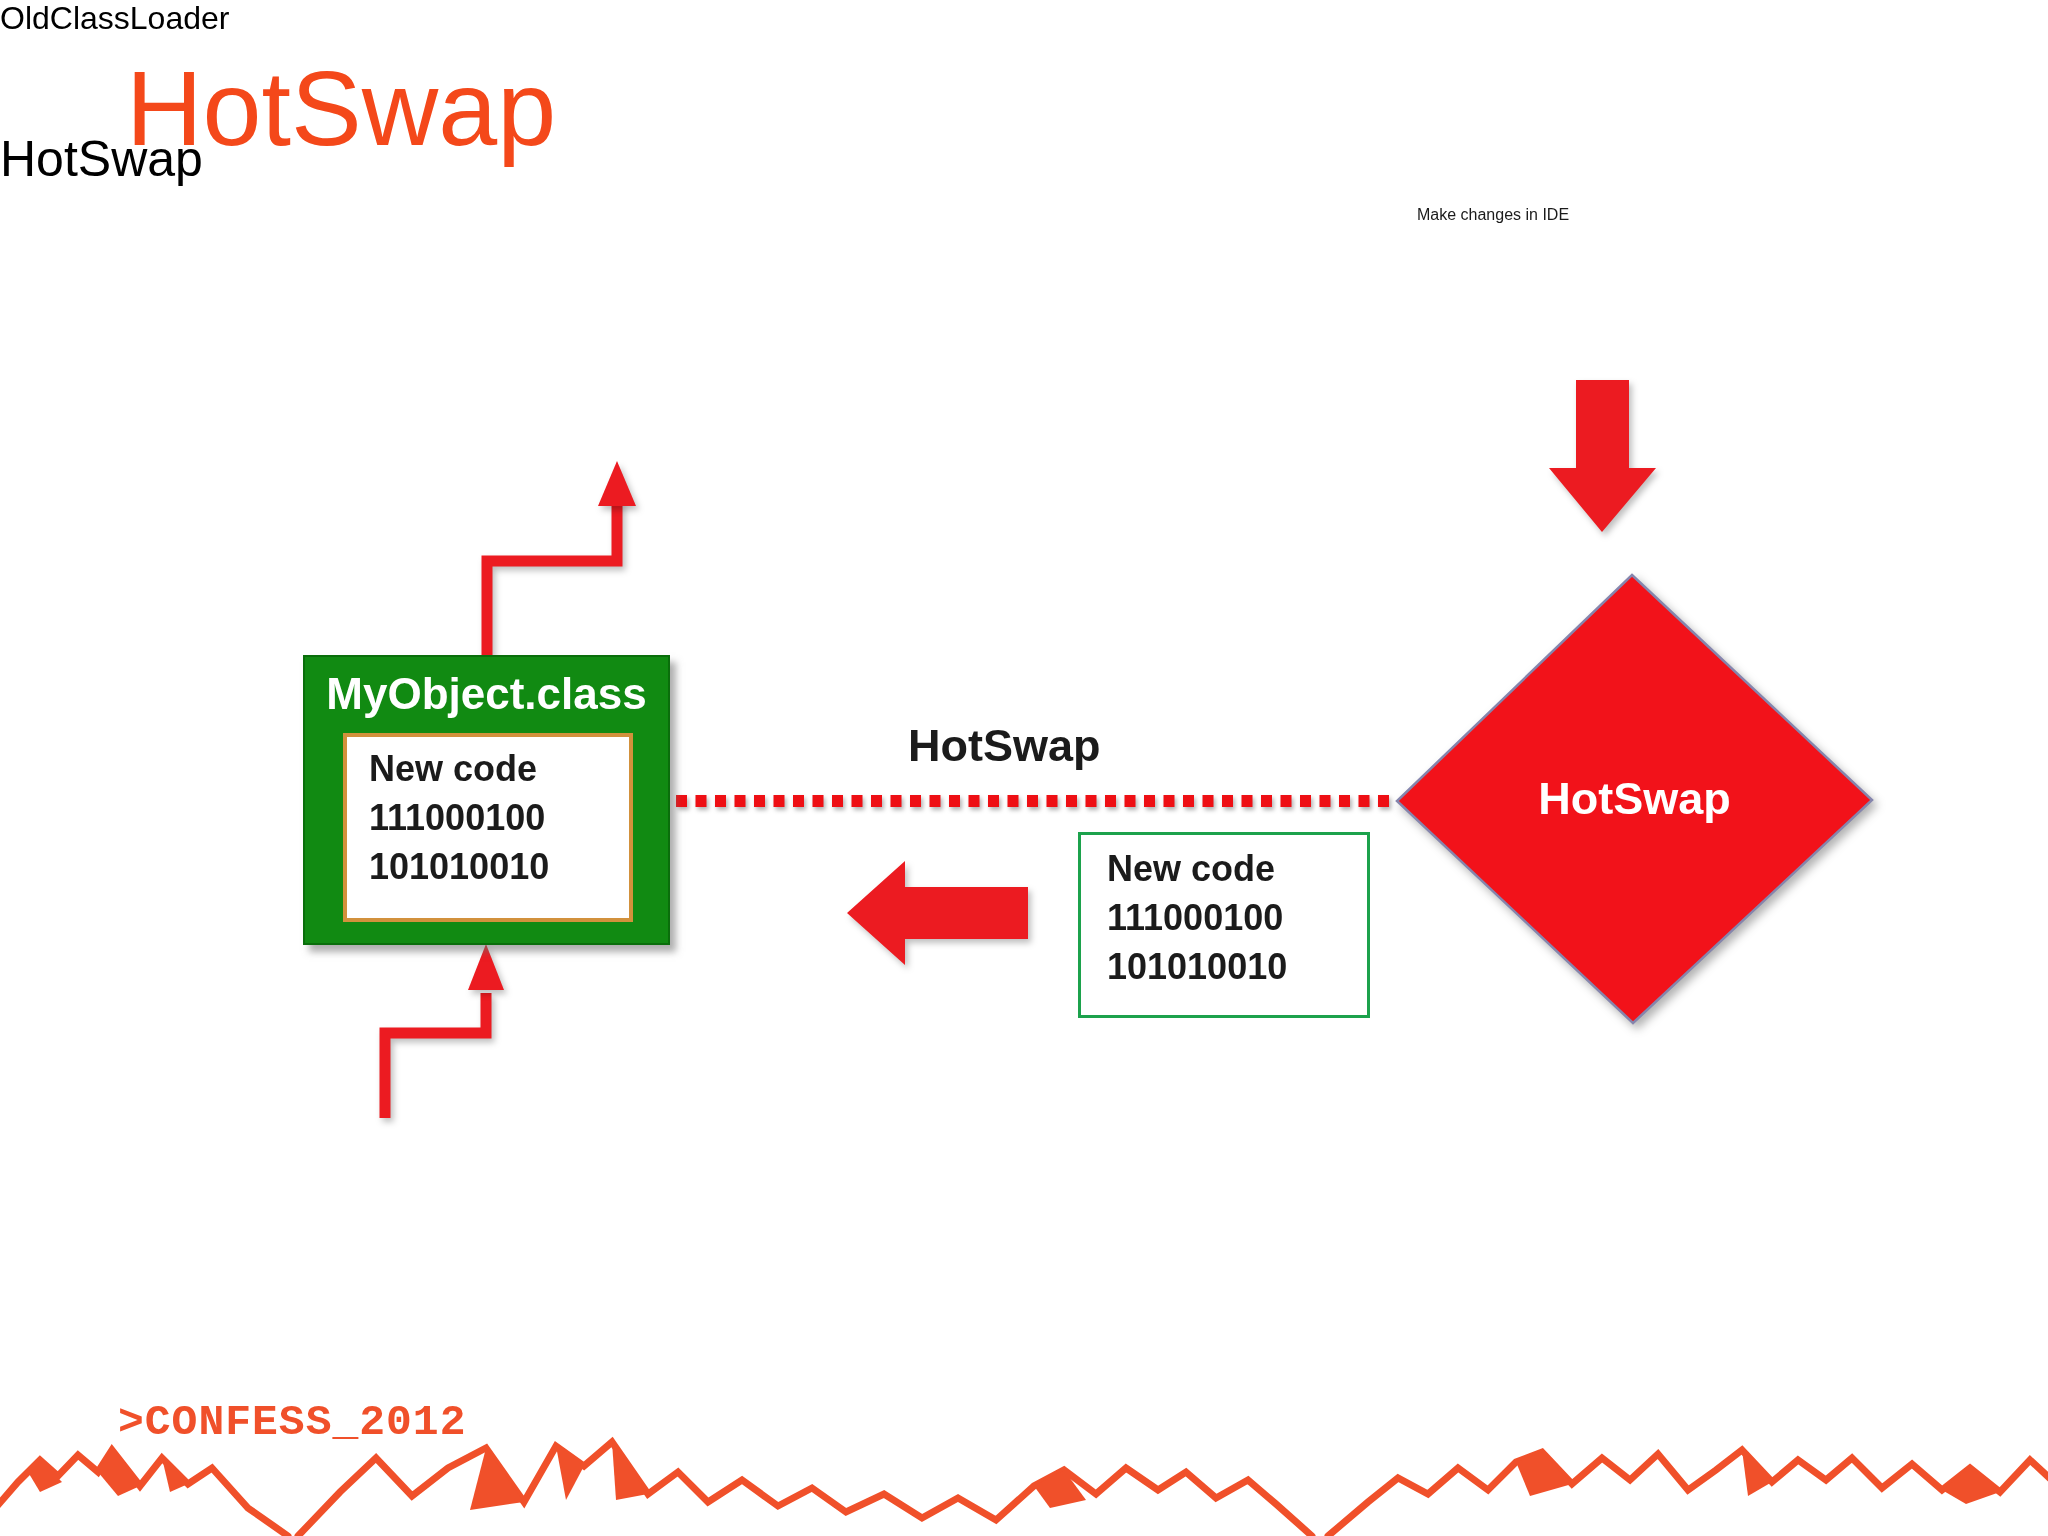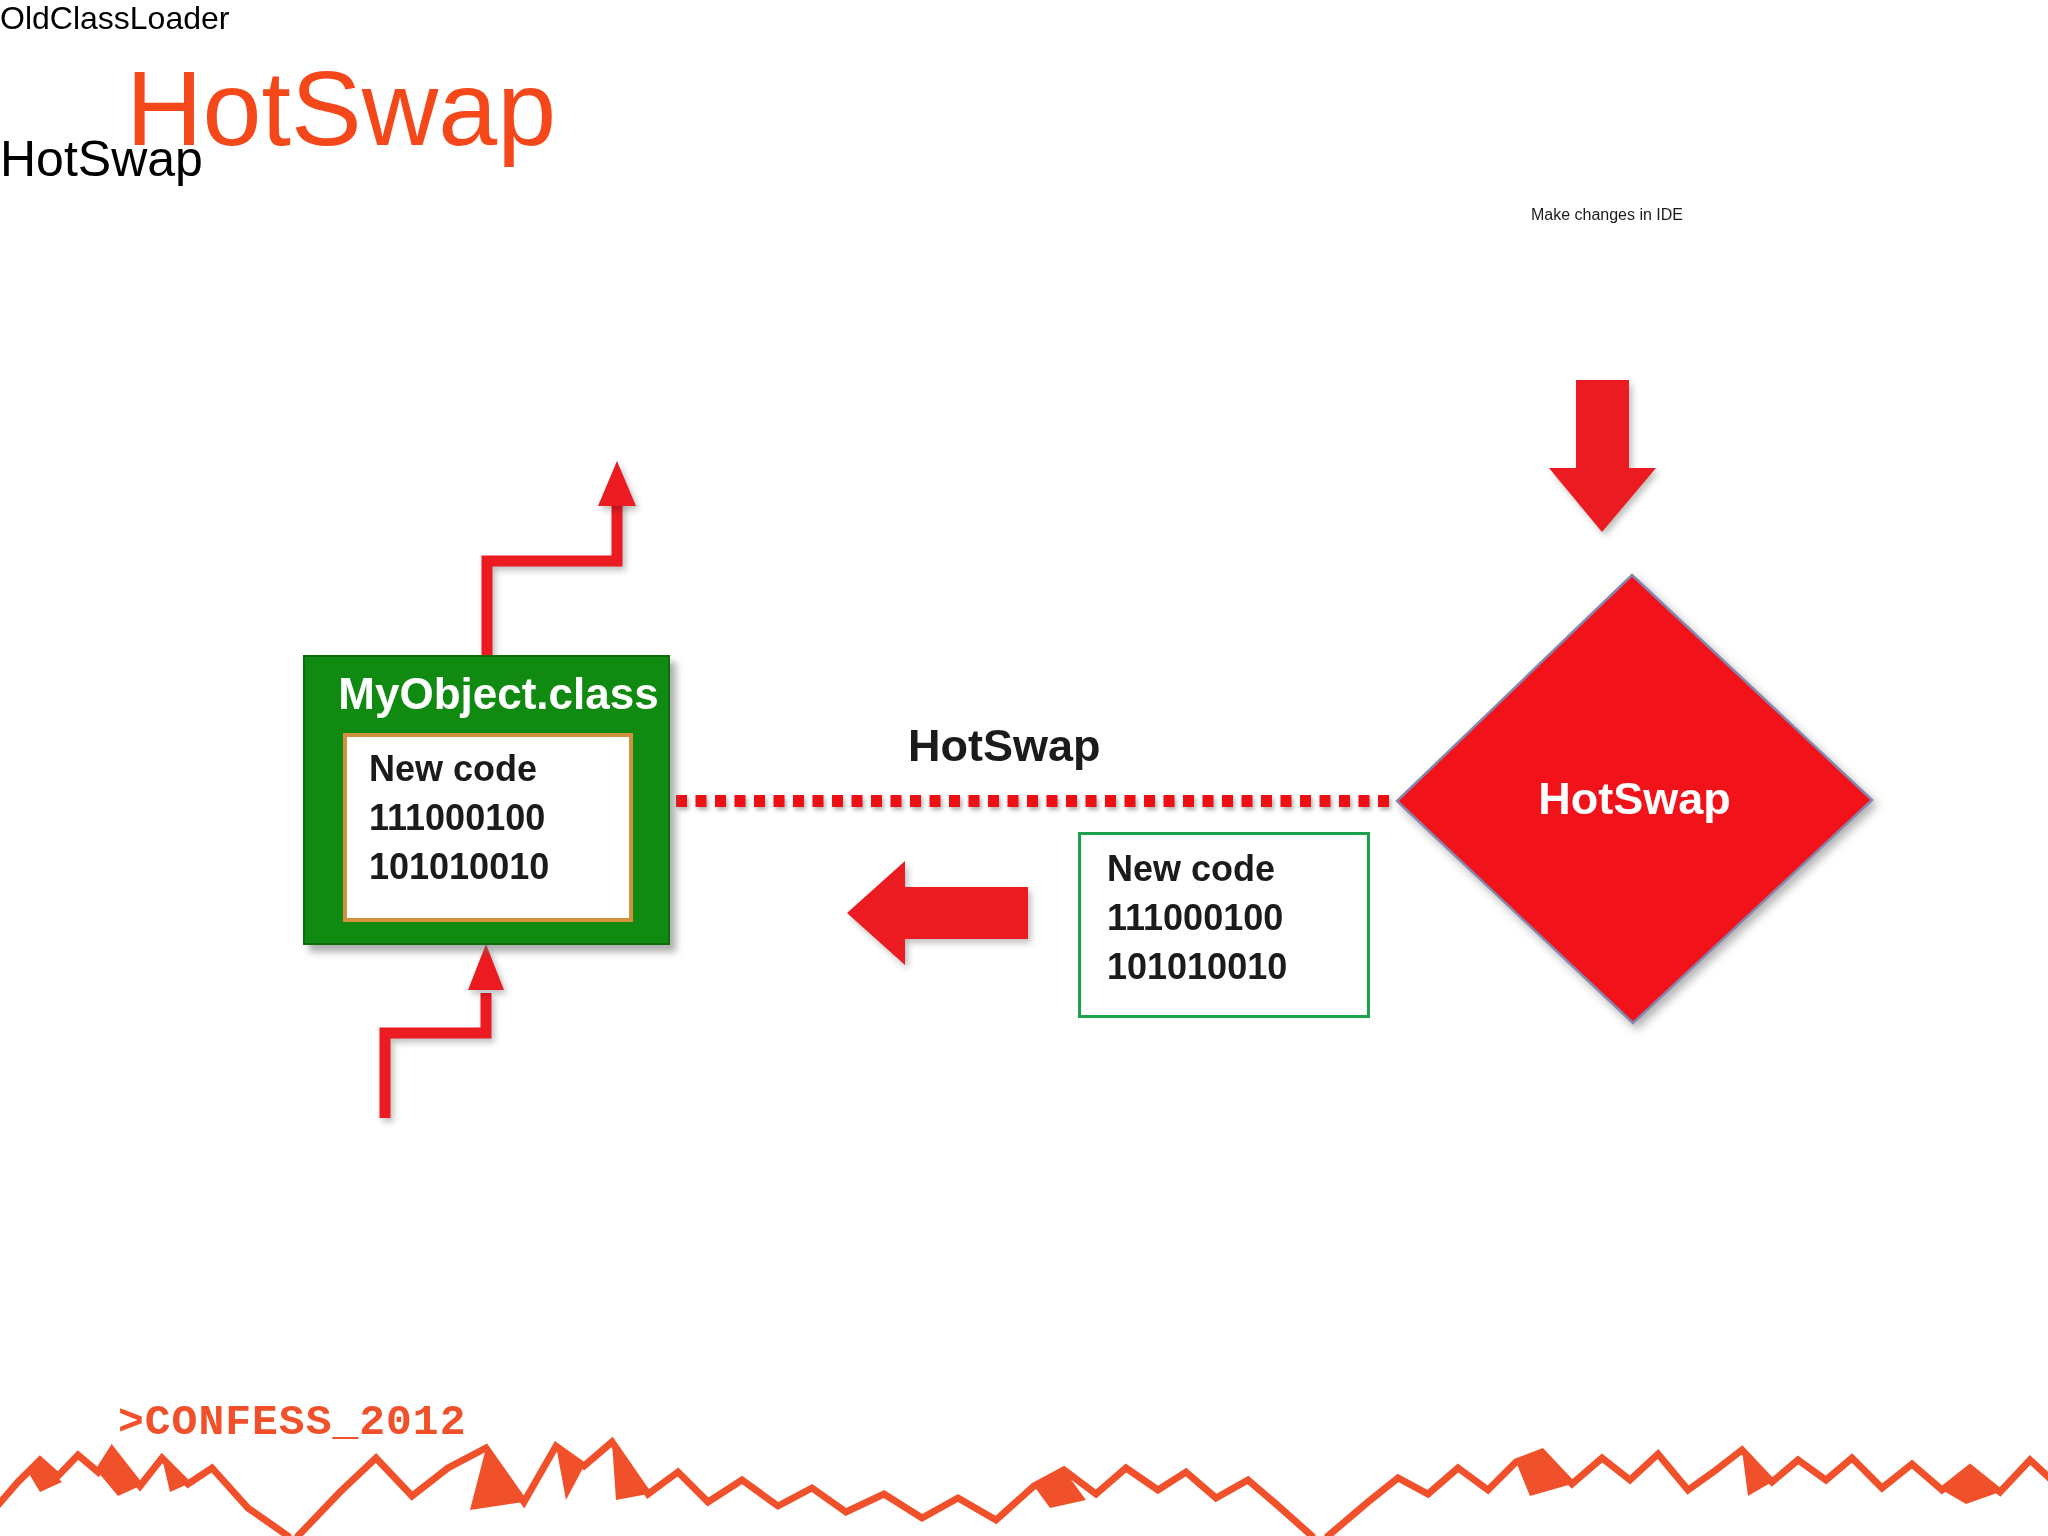--- a/index.html
+++ b/index.html
@@ -2,34 +2,34 @@
 <html style="--title-orange: #f4481a; --box-green: #118a12; --box-green-border: #0a6e0b; --inner-border-tan: #d2913c; --code-border-green: #1ca24c; --arrow-red: #ec1b21; --dash-red: #ee0f14; --diamond-red: #f2121a; --diamond-border: #8585ad; --footer-orange: #f0502a; --text-black: #1b1b1b; --text-white: #ffffff;"><head>
 <meta charset="utf-8">
 <style>
   html,body{margin:0;padding:0;background:#ffffff;}
   .slide{position:relative;width:2048px;height:1536px;background:#ffffff;overflow:hidden;
          font-family:"Liberation Sans",sans-serif;}
 
   .title{position:absolute;left:126px;top:48px;font-size:106px;font-weight:400;
          color:var(--title-orange);letter-spacing:0px;}
 
-  .make-changes{position:absolute;left:1417px;top:206px;width:380px;text-align:center;
+  .make-changes{position:absolute;left:1417px;top:206px;width:380px;text-align:left;
 :bold;color:var(--text-black);}         font-size:43px;font-weight
 
   .gbox{position:absolute;background:var(--box-green);border:2px solid var(--box-green-border);
         box-shadow:6px 7px 7px rgba(110,110,110,0.55);color:var(--text-white);
         display:flex;align-items:center;justify-content:center;font-weight:bold;box-sizing:border-box;}
   .old-loader{left:413px;top:333px;width:414px;height:130px;font-size:32px;}
   .my-object{left:223px;top:1118px;width:322px;height:130px;font-size:50px;}
 
   .myclass{position:absolute;left:303px;top:655px;width:367px;height:290px;
            background:var(--box-green);border:2px solid var(--box-green-border);
            box-shadow:6px 7px 7px rgba(110,110,110,0.55);box-sizing:border-box;}
   .myclass-title{position:absolute;left:0;top:12px;width:100%;text-align:center;
-                 color:var(--text-white);font-size:44px;font-weight:bold;padding-left:12px;}
+                 color:var(--text-white);font-size:44px;font-weight:bold;}
 
   .code-lines{font-weight:bold;color:var(--text-black);font-size:36px;line-height:1.36;margin-left:8px;}
   .inner-code{position:absolute;left:335px;top:733px;width:290px;height:189px;
               background:#ffffff;border:4px solid var(--inner-border-tan);
               box-sizing:border-box;padding:8px 0 0 22px;}
   .free-code{position:absolute;left:1070px;top:832px;width:292px;height:186px;
              background:#ffffff;border:3px solid var(--code-border-green);
              box-sizing:border-box;padding:10px 0 0 26px;}
 
   .hotswap-label{position:absolute;left:908px;top:720px;font-size:45px;font-weight:bold;

